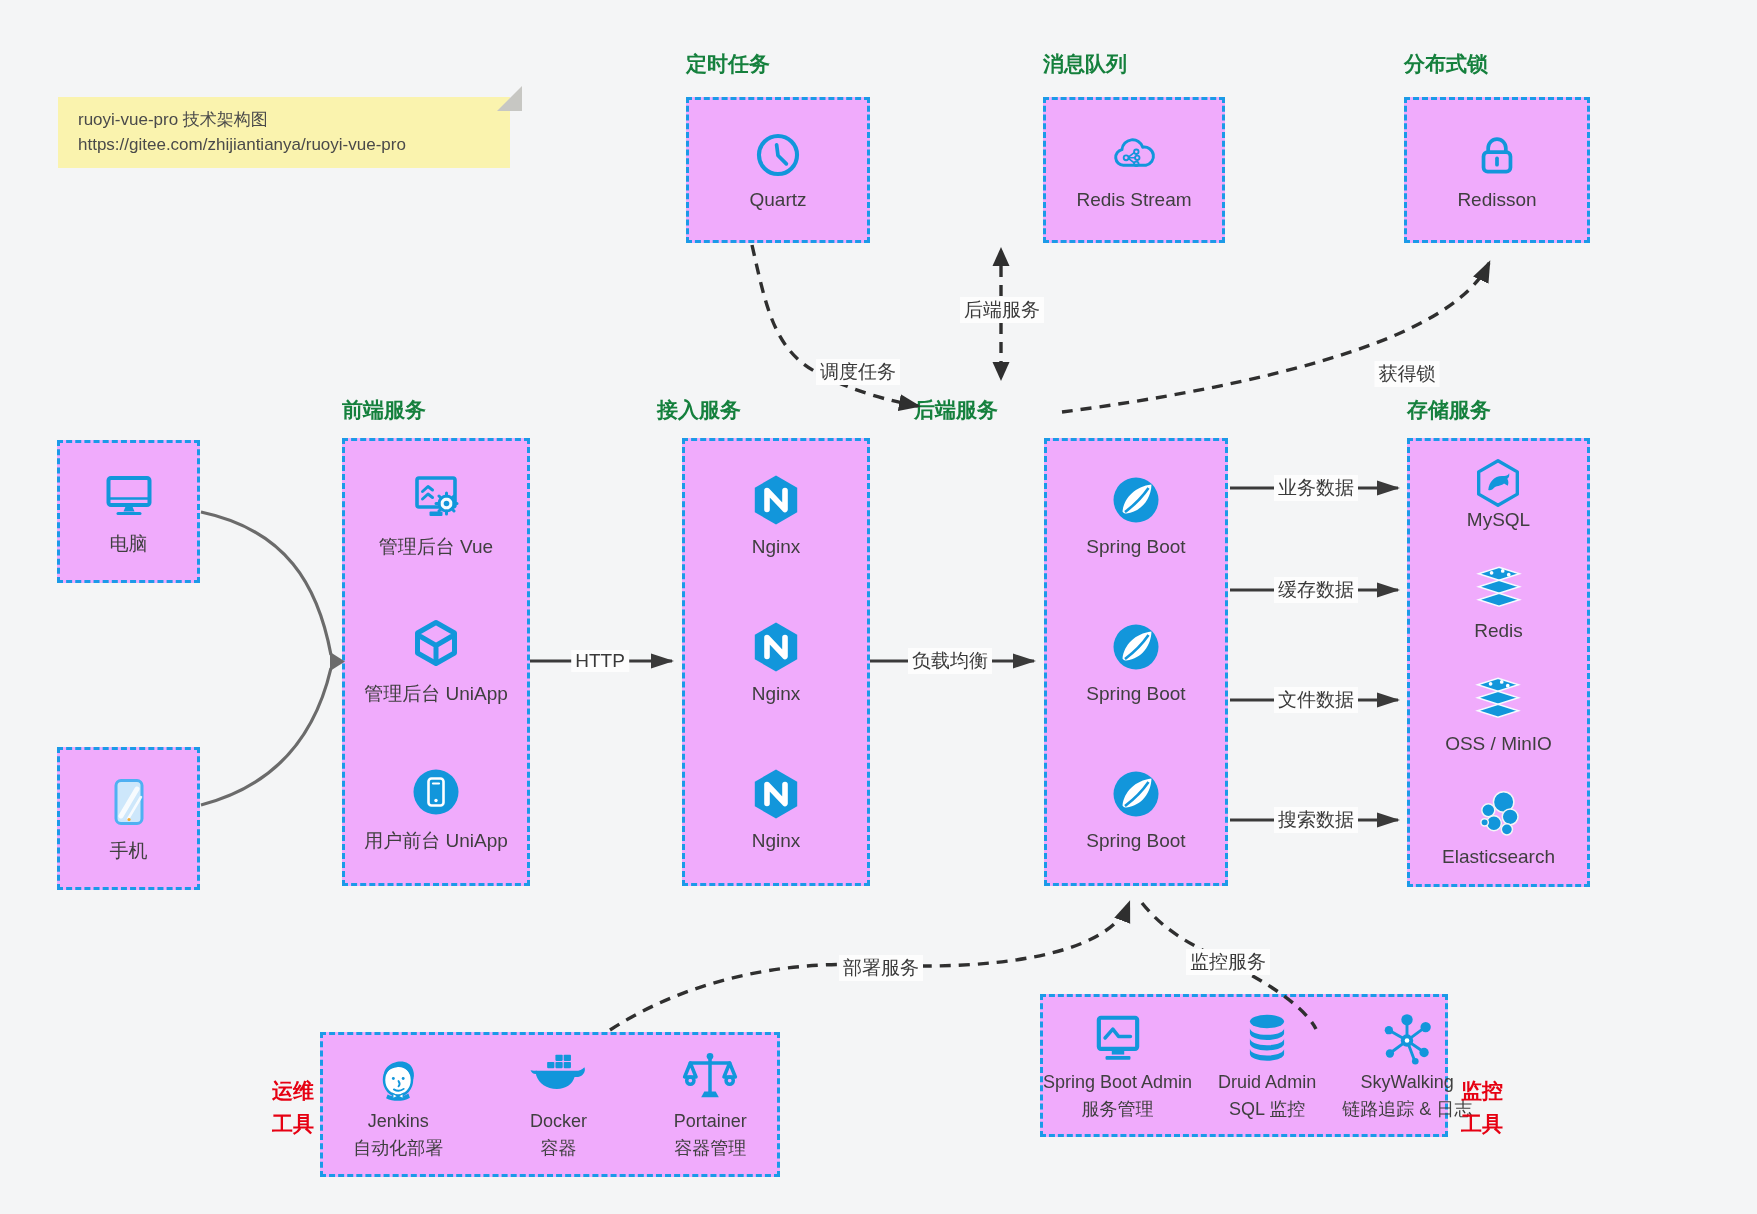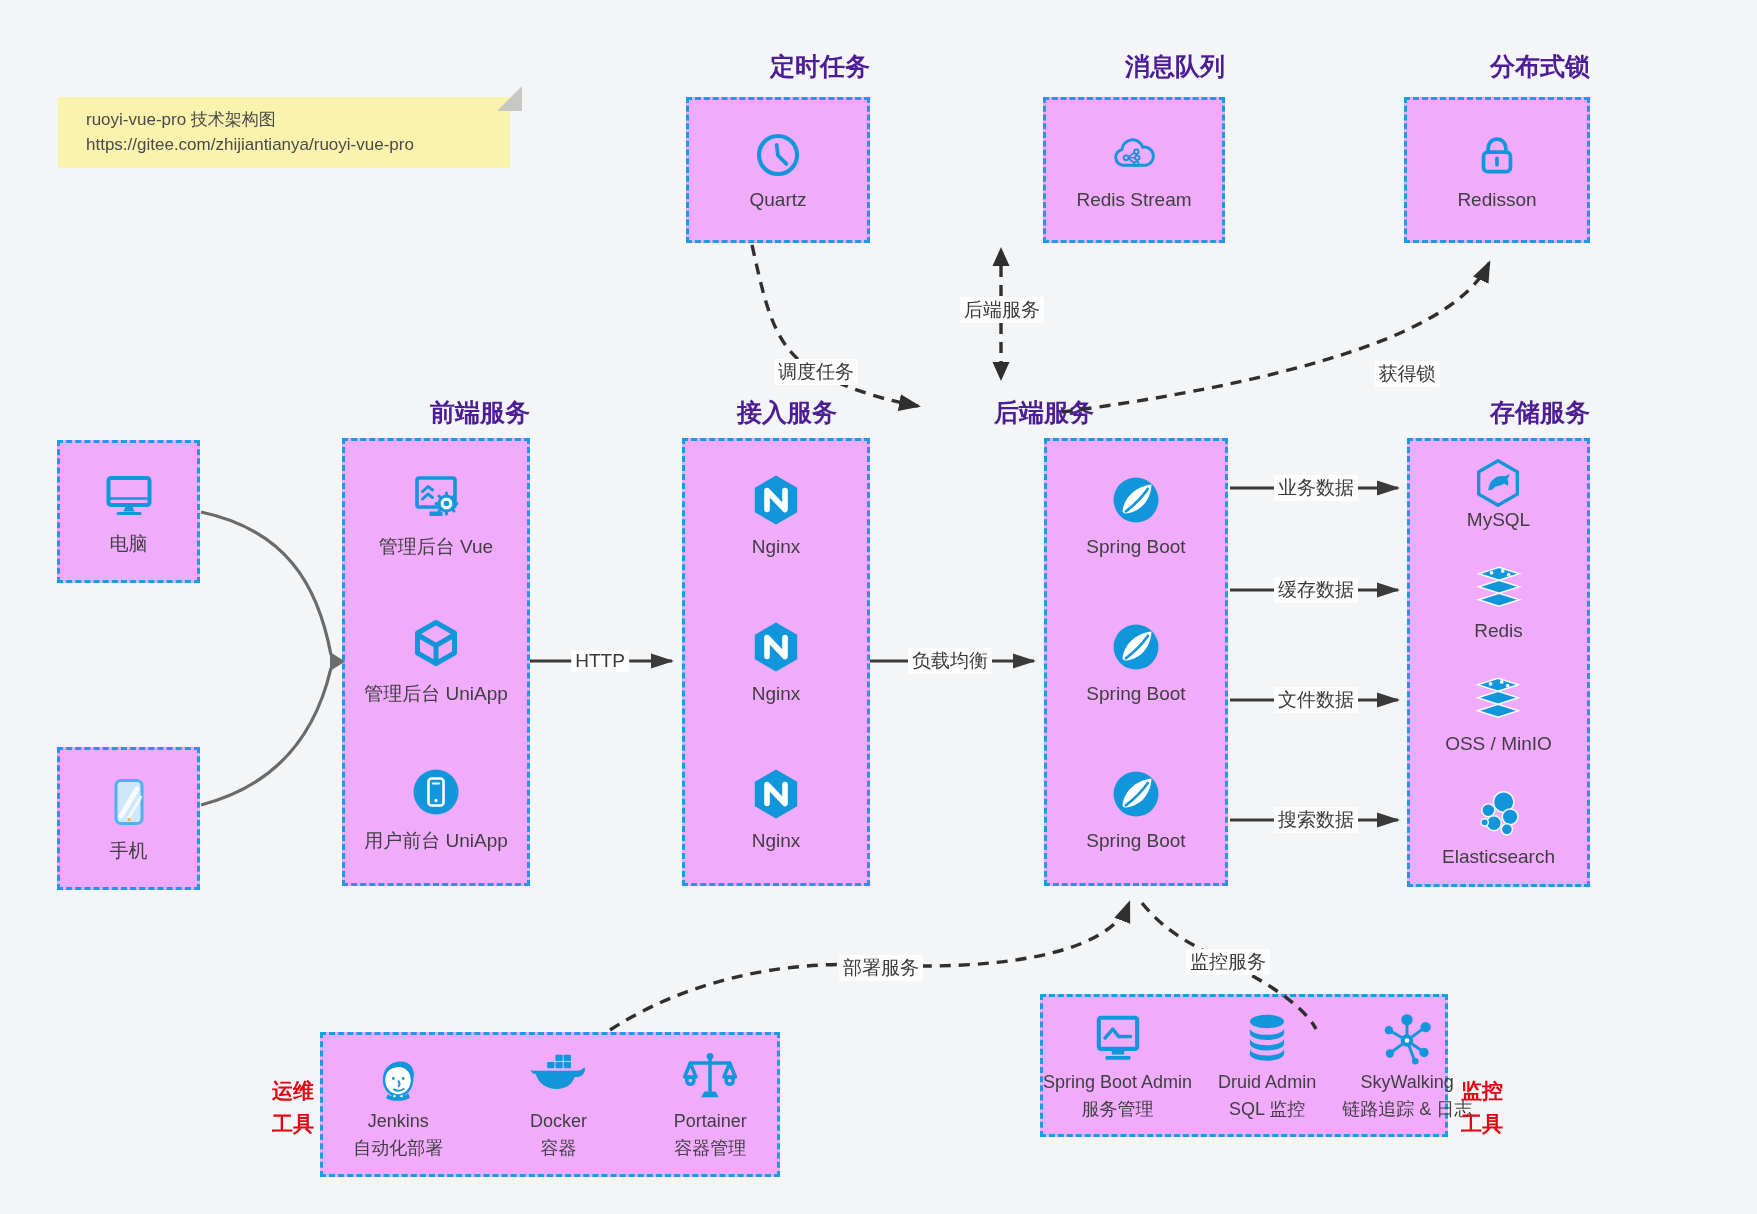--- a/index.html
+++ b/index.html
@@ -1,24 +1,24 @@
 <!DOCTYPE html>
 <html><head>
 <meta charset="utf-8">
 <style>
   html,body{margin:0;padding:0;background:#e9e9ea;}
   .canvas{position:relative;width:1757px;height:1214px;background:#f4f5f6;overflow:hidden;
           font-family:"Liberation Sans","DejaVu Sans",sans-serif;color:#3f3f3f;}
   
   .note{position:absolute;left:58px;top:97px;width:452px;height:71px;background:#faf3ae;
-        box-sizing:border-box;padding:10px 28px;font-size:17px;line-height:25px;color:#4a4a4a;z-index:2;}
+        box-sizing:border-box;padding:10px 20px;font-size:17px;line-height:25px;color:#4a4a4a;z-index:2;}
   .note::after{content:"";position:absolute;right:-12px;top:-11px;width:25px;height:25px;
         background:#c7c7c3;clip-path:polygon(0 100%,100% 0,100% 100%);}
   
-  .title{position:absolute;color:#4c1d95;font-size:25px;font-weight:700;text-align:right;z-index:3;white-space:nowrap;}
+  .title{position:absolute;color:#15803d;font-size:21px;font-weight:700;text-align:left;z-index:3;white-space:nowrap;}
   .side{position:absolute;color:#e60012;font-size:21px;font-weight:700;text-align:center;
         line-height:33px;white-space:pre-line;z-index:3;}
   
   .box{position:absolute;border:3px dashed #1b9ae8;background:#f0abfc;box-sizing:border-box;z-index:2;}
   .col{display:flex;flex-direction:column;justify-content:space-around;align-items:center;}
   .row{display:flex;justify-content:space-around;align-items:center;gap:26px;}
   .item{display:flex;flex-direction:column;align-items:center;gap:8px;}
   .item .lbl{font-size:19px;color:#3f3f3f;white-space:nowrap;}
   .tool{gap:2px;}
   .tool .name{font-size:18px;color:#3f3f3f;line-height:25px;white-space:nowrap;}
@@ -420,19 +420,19 @@
   </div>
   <div class="side" style="left:1452px;top:1074px;width:60px">监控
 工具</div>
 
   <div class="chip" style="left:600px;top:661px">HTTP</div>
   <div class="chip" style="left:950px;top:661px">负载均衡</div>
   <div class="chip" style="left:1316px;top:488px">业务数据</div>
   <div class="chip" style="left:1316px;top:590px">缓存数据</div>
   <div class="chip" style="left:1316px;top:700px">文件数据</div>
   <div class="chip" style="left:1316px;top:820px">搜索数据</div>
-  <div class="chip" style="left:816px;top:372px">调度任务</div>
+  <div class="chip" style="left:858px;top:372px">调度任务</div>
   <div class="chip" style="left:1002px;top:310px">后端服务</div>
   <div class="chip" style="left:1407px;top:374px">获得锁</div>
   <div class="chip" style="left:881px;top:968px">部署服务</div>
   <div class="chip" style="left:1228px;top:962px">监控服务</div>
 
 </div>
 
 </body></html>

